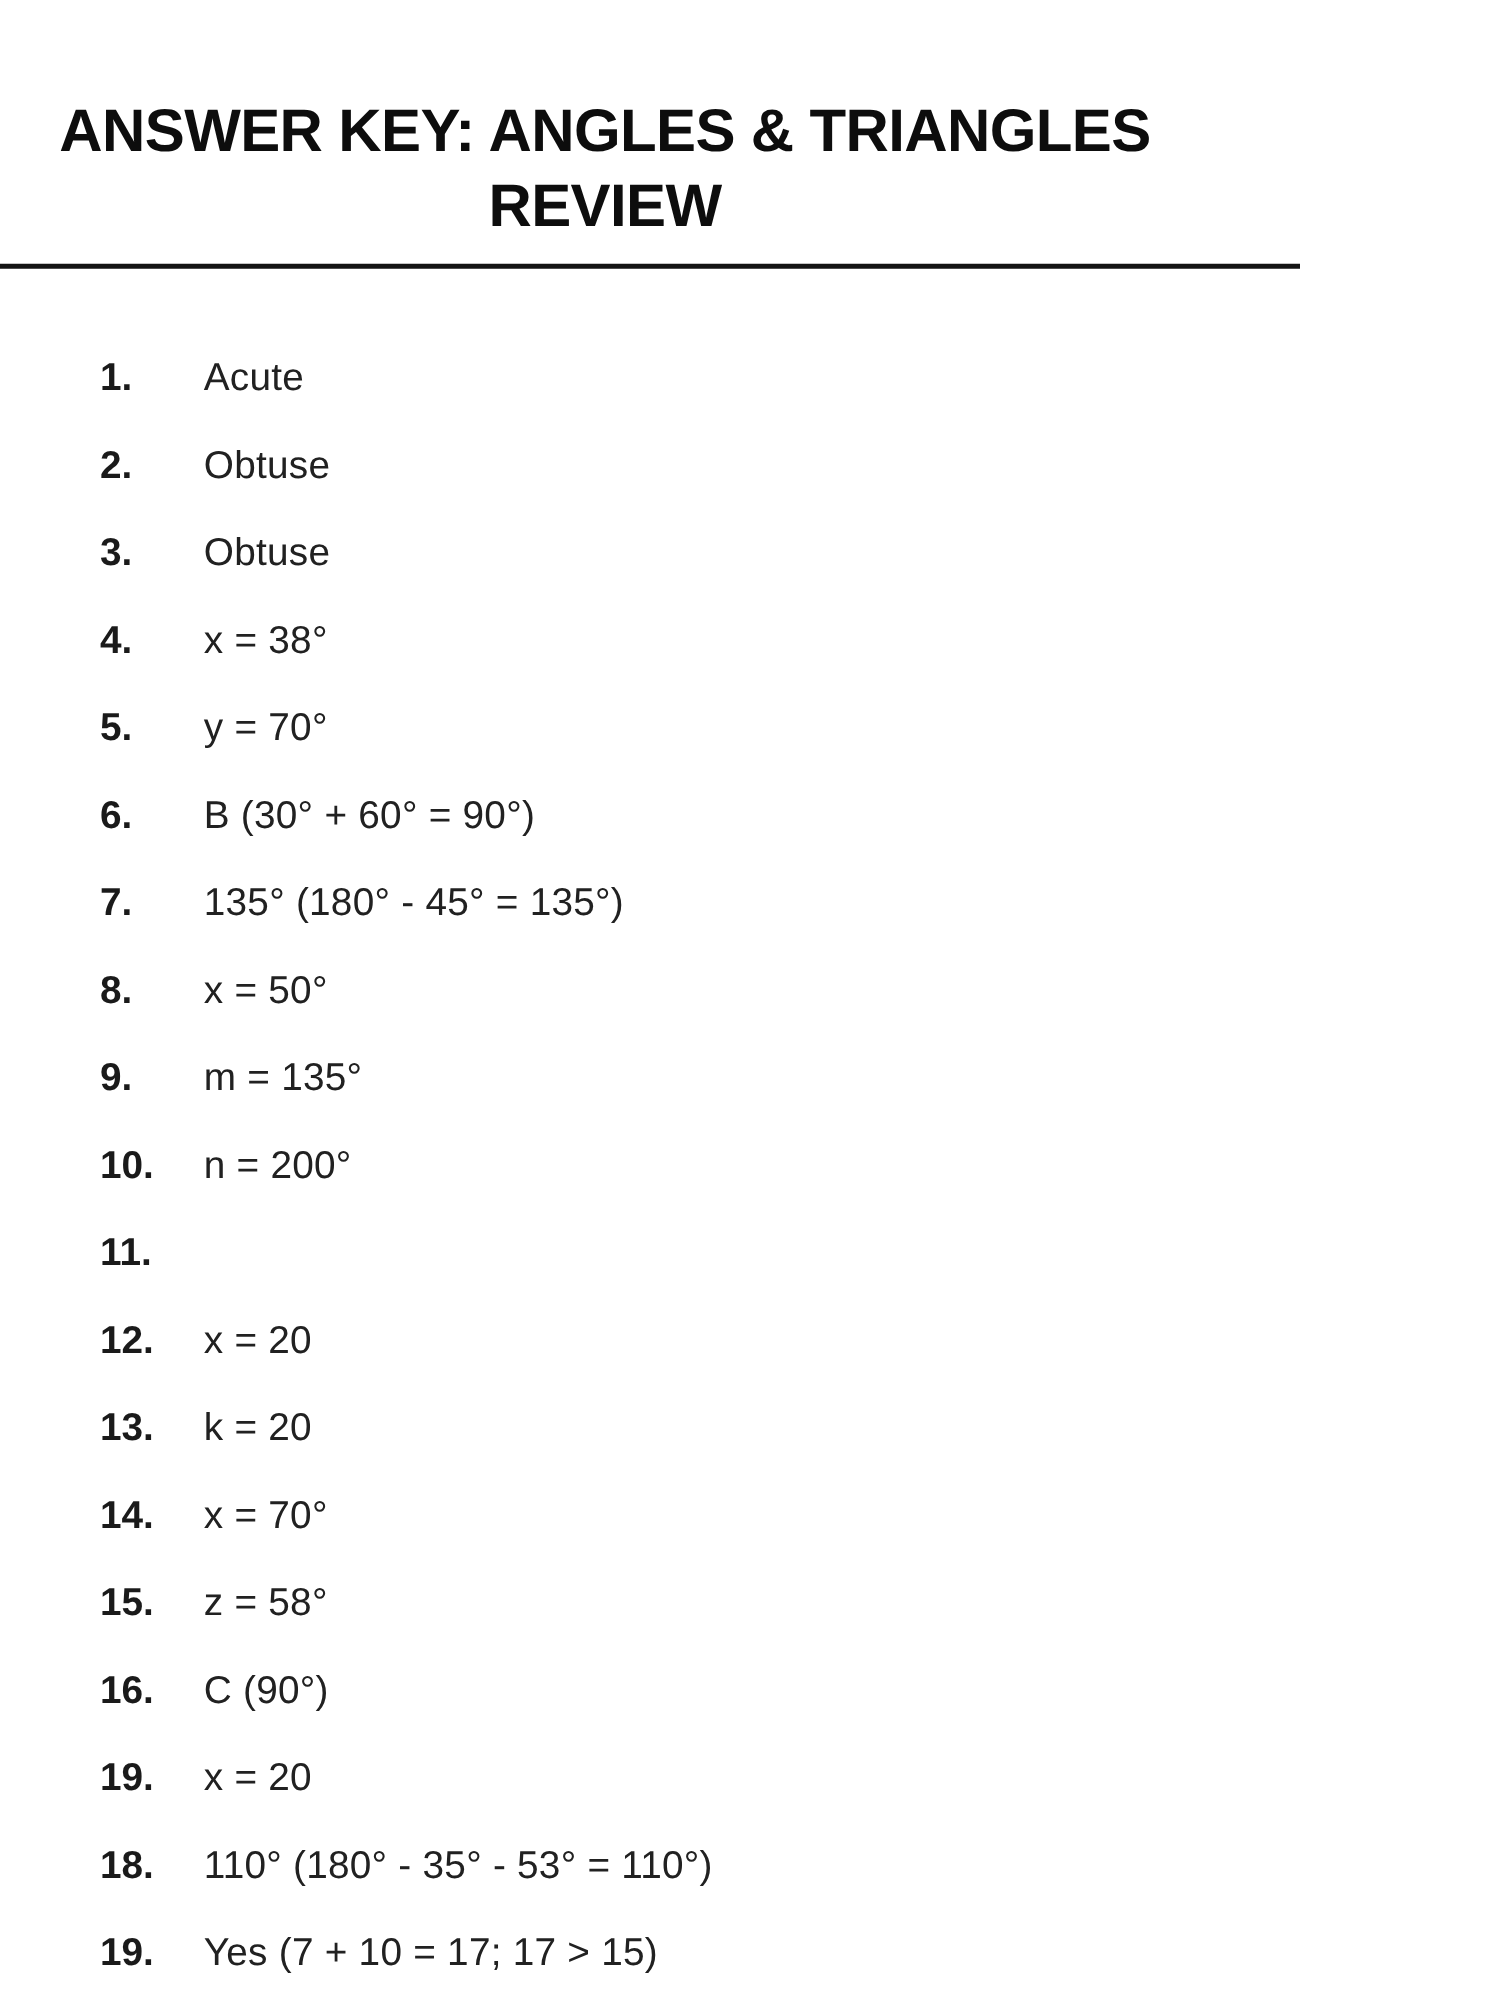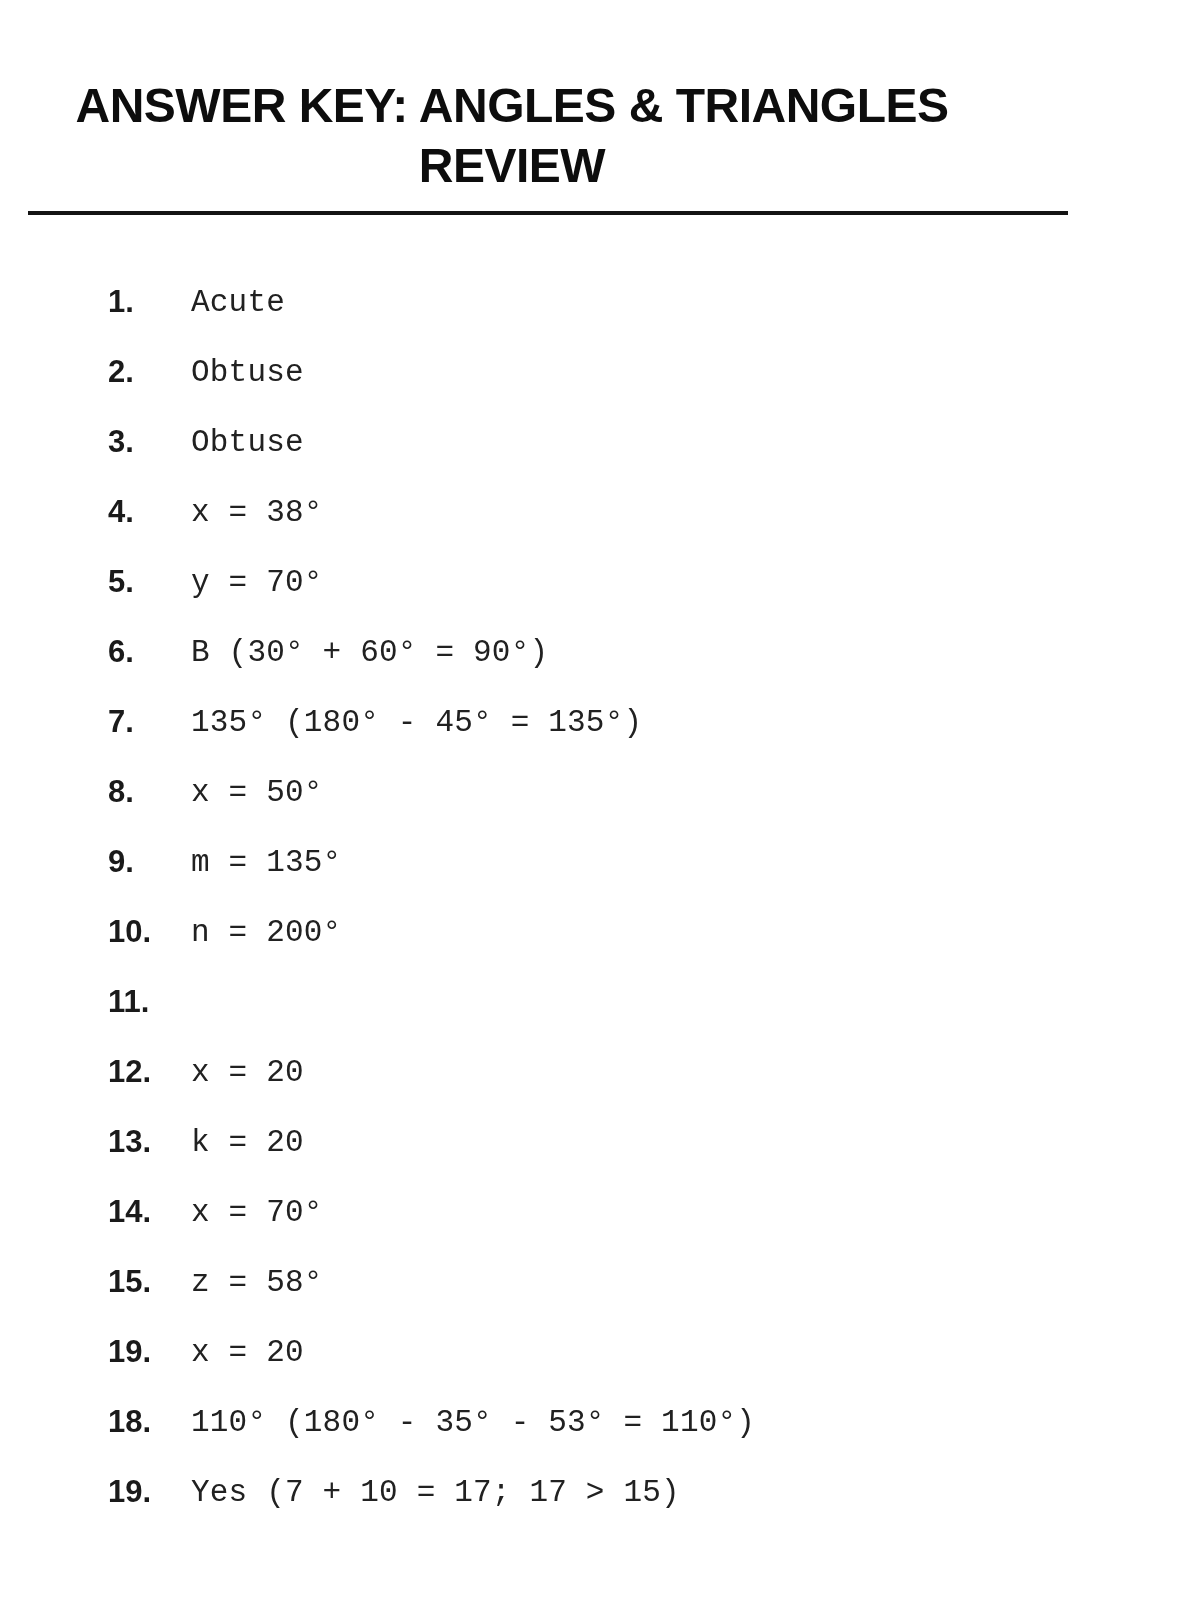--- a/index.html
+++ b/index.html
@@ -7,21 +7,20 @@
     width: 1200px;
     height: 1600px;
     background: #ffffff;
     overflow: hidden;
     font-family: "Liberation Sans", sans-serif;
   }
   .page {
     width: 968px;
     height: 1600px;
     background: #ffffff;
-    margin-left: 28px;
   }
   .title {
     margin: 0 auto;
     padding-top: 76px;
     max-width: 980px;
     text-align: center;
     font-size: 48px;
     line-height: 60px;
     font-weight: 700;
     letter-spacing: -0.5px;
@@ -48,21 +47,20 @@
   .num {
     width: 83px;
     flex-shrink: 0;
     font-weight: 700;
     color: #1a1a1a;
   }
   .txt {
     font-weight: 400;
     letter-spacing: 0.2px;
     white-space: nowrap;
-    font-family: Liberation Mono, monospace;
   }
 </style>
 </head>
 <body>
 
 <main class="page">
 
   <h1 class="title">ANSWER KEY: ANGLES &amp; TRIANGLES REVIEW</h1>
 
   <div class="divider"></div>
@@ -121,20 +119,24 @@
     </li>
     <li class="row">
       <span class="num">14.</span>
       <span class="txt">x = 70°</span>
     </li>
     <li class="row">
       <span class="num">15.</span>
       <span class="txt">z = 58°</span>
     </li>
     <li class="row">
+      <span class="num">16.</span>
+      <span class="txt">C (90°)</span>
+    </li>
+    <li class="row">
       <span class="num">19.</span>
       <span class="txt">x = 20</span>
     </li>
     <li class="row">
       <span class="num">18.</span>
       <span class="txt">110° (180° - 35° - 53° = 110°)</span>
     </li>
     <li class="row">
       <span class="num">19.</span>
       <span class="txt">Yes (7 + 10 = 17; 17 &gt; 15)</span>

